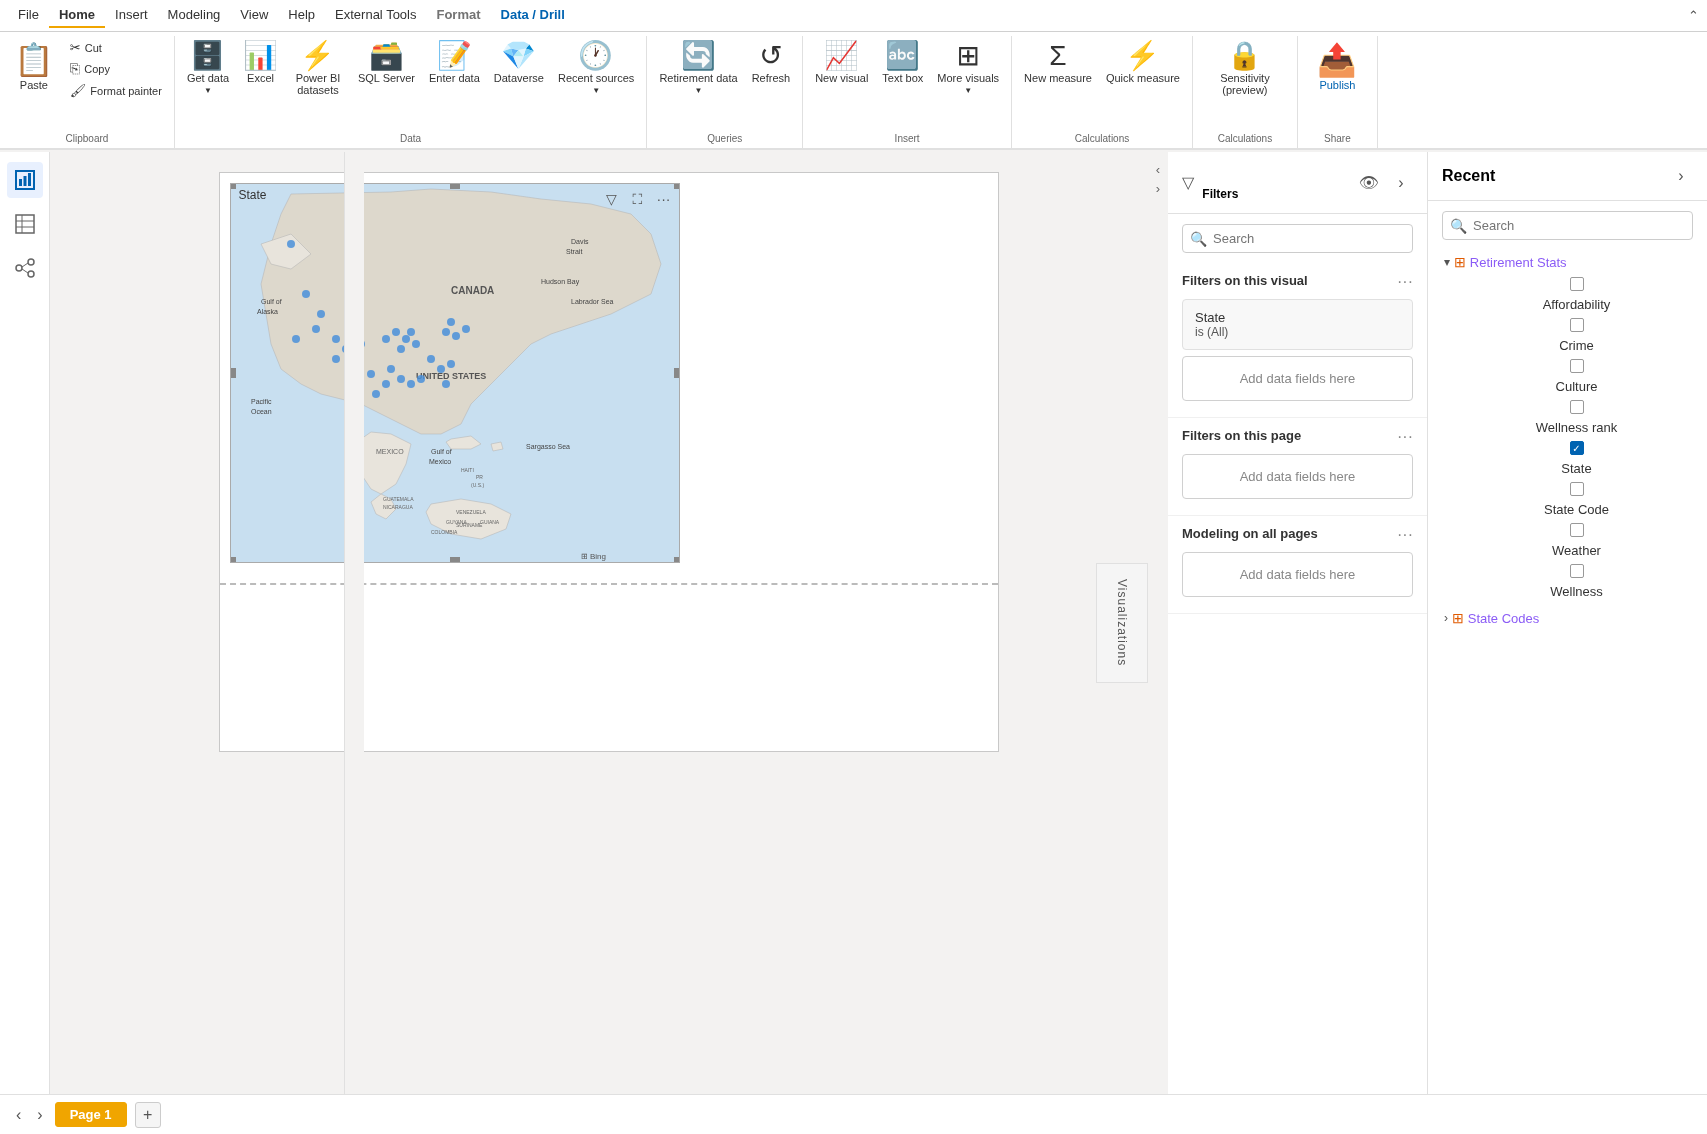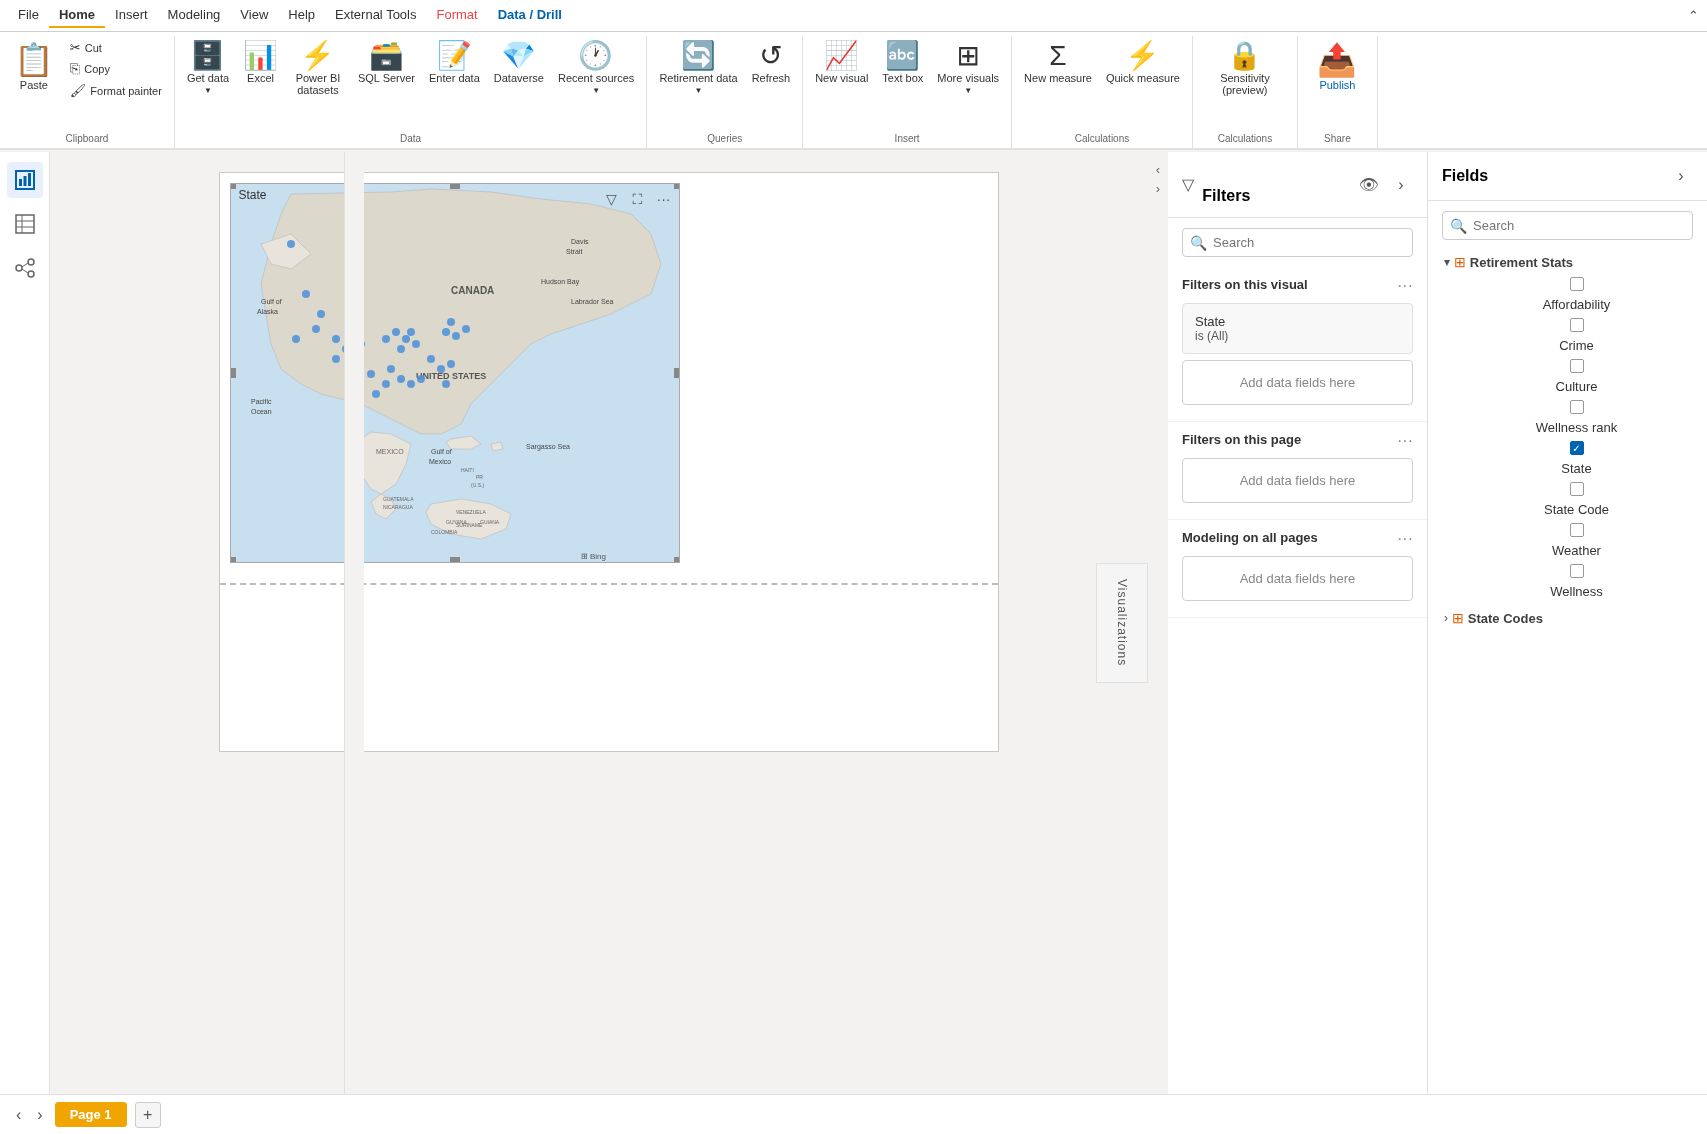--- a/index.html
+++ b/index.html
@@ -2,21 +2,21 @@
 <html><head>
   <meta charset="utf-8">
   <style>
     * { box-sizing: border-box; margin: 0; padding: 0; font-family: 'Segoe UI', Arial, sans-serif; }
     body { width: 1707px; height: 1134px; overflow: hidden; background: #f3f2f1; }
     .menubar-item {
       padding: 4px 10px; font-size: 13px; cursor: pointer; color: #333;
       border-bottom: 2px solid transparent;
     }
     .menubar-item.active { border-bottom: 2px solid #f0a500; font-weight: 600; }
-    .menubar-item.gold { color: #ef4444; font-weight: 400; }
+    .menubar-item.gold { color: #737373; font-weight: 700; }
     .menubar-item.blue { color: #0063b1; font-weight: 600; }
 
     
     .ribbon {
       background: #fff; border-bottom: 2px solid #e0e0e0;
       display: flex; align-items: stretch; height: 118px; padding: 4px 0 0 0;
     }
     .ribbon-group {
       display: flex; flex-direction: column; align-items: center;
       border-right: 1px solid #e0e0e0; padding: 2px 6px 0 6px; position: relative;
@@ -102,21 +102,21 @@
     .filters-panel {
       position: absolute; right: 280px; top: 152px;
       width: 260px; height: calc(100% - 192px);
       background: #fff; border-left: 1px solid #e0e0e0;
       display: flex; flex-direction: column;
     }
     .filters-header {
       display: flex; align-items: center; padding: 12px 14px;
       border-bottom: 1px solid #e0e0e0; gap: 8px;
     }
-    .filters-title { font-size: 16px; font-weight: 600; flex: 1; margin-top: 23px; }
+    .filters-title { font-size: 12px; font-weight: 600; flex: 1; margin-top: 23px; }
     .filters-header-btn { width: 24px; height: 24px; display: flex; align-items: center; justify-content: center; cursor: pointer; font-size: 16px; color: #555; }
     .filters-search {
       padding: 10px 14px;
     }
     .filters-search input {
       width: 100%; padding: 6px 10px 6px 30px; border: 1px solid #ccc;
       border-radius: 4px; font-size: 13px; background: #fff;
     }
     .filters-search-wrap { position: relative; }
     .filters-search-wrap .search-icon { position: absolute; left: 8px; top: 50%; transform: translateY(-50%); font-size: 14px; color: #888; }
@@ -160,21 +160,21 @@
       border-radius: 4px; font-size: 13px;
     }
     .fields-search-wrap { position: relative; }
     .fields-search-wrap .search-icon { position: absolute; left: 8px; top: 50%; transform: translateY(-50%); font-size: 14px; color: #888; }
     .fields-tree { padding: 0 10px; overflow-y: auto; flex: 1; }
     .fields-group { margin-bottom: 4px; }
     .fields-group-header {
       display: flex; align-items: center; gap: 4px; padding: 4px 6px;
       cursor: pointer; border-radius: 3px;
     }
-    .fields-group-name { font-size: 13px; font-weight: 700; color: #404040; }
+    .fields-group-name { font-size: 13px; font-weight: 400; color: #8b5cf6; }
     .fields-item {
       display: flex; align-items: center; gap: 6px; padding: 3px 6px 3px 24px;
       cursor: pointer; border-radius: 3px; flex-direction: column;
     }
     .fields-item-label { font-size: 13px; color: #333; }
     .checkbox { width: 14px; height: 14px; border: 1px solid #999; border-radius: 2px; display: inline-flex; align-items: center; justify-content: center; }
     .checkbox.checked { background: #0063b1; border-color: #0063b1; color: #fff; font-size: 10px; }
 
     
     .bottom-bar {
@@ -545,21 +545,21 @@
     <div class="filters-section-header">
       <span class="filters-section-title">Modeling on all pages</span>
       <span class="filters-section-menu">···</span>
     </div>
     <div class="filter-add">Add data fields here</div>
   </div>
 </div>
 
 <div class="fields-panel">
   <div class="fields-header">
-    <span class="fields-title">Fields</span>
+    <span class="fields-title">Recent</span>
     <div class="fields-header-btn">›</div>
   </div>
 
   <div class="fields-search">
     <div class="fields-search-wrap">
       <span class="search-icon">🔍</span>
       <input type="text" placeholder="Search" style="">
     </div>
   </div>
 

